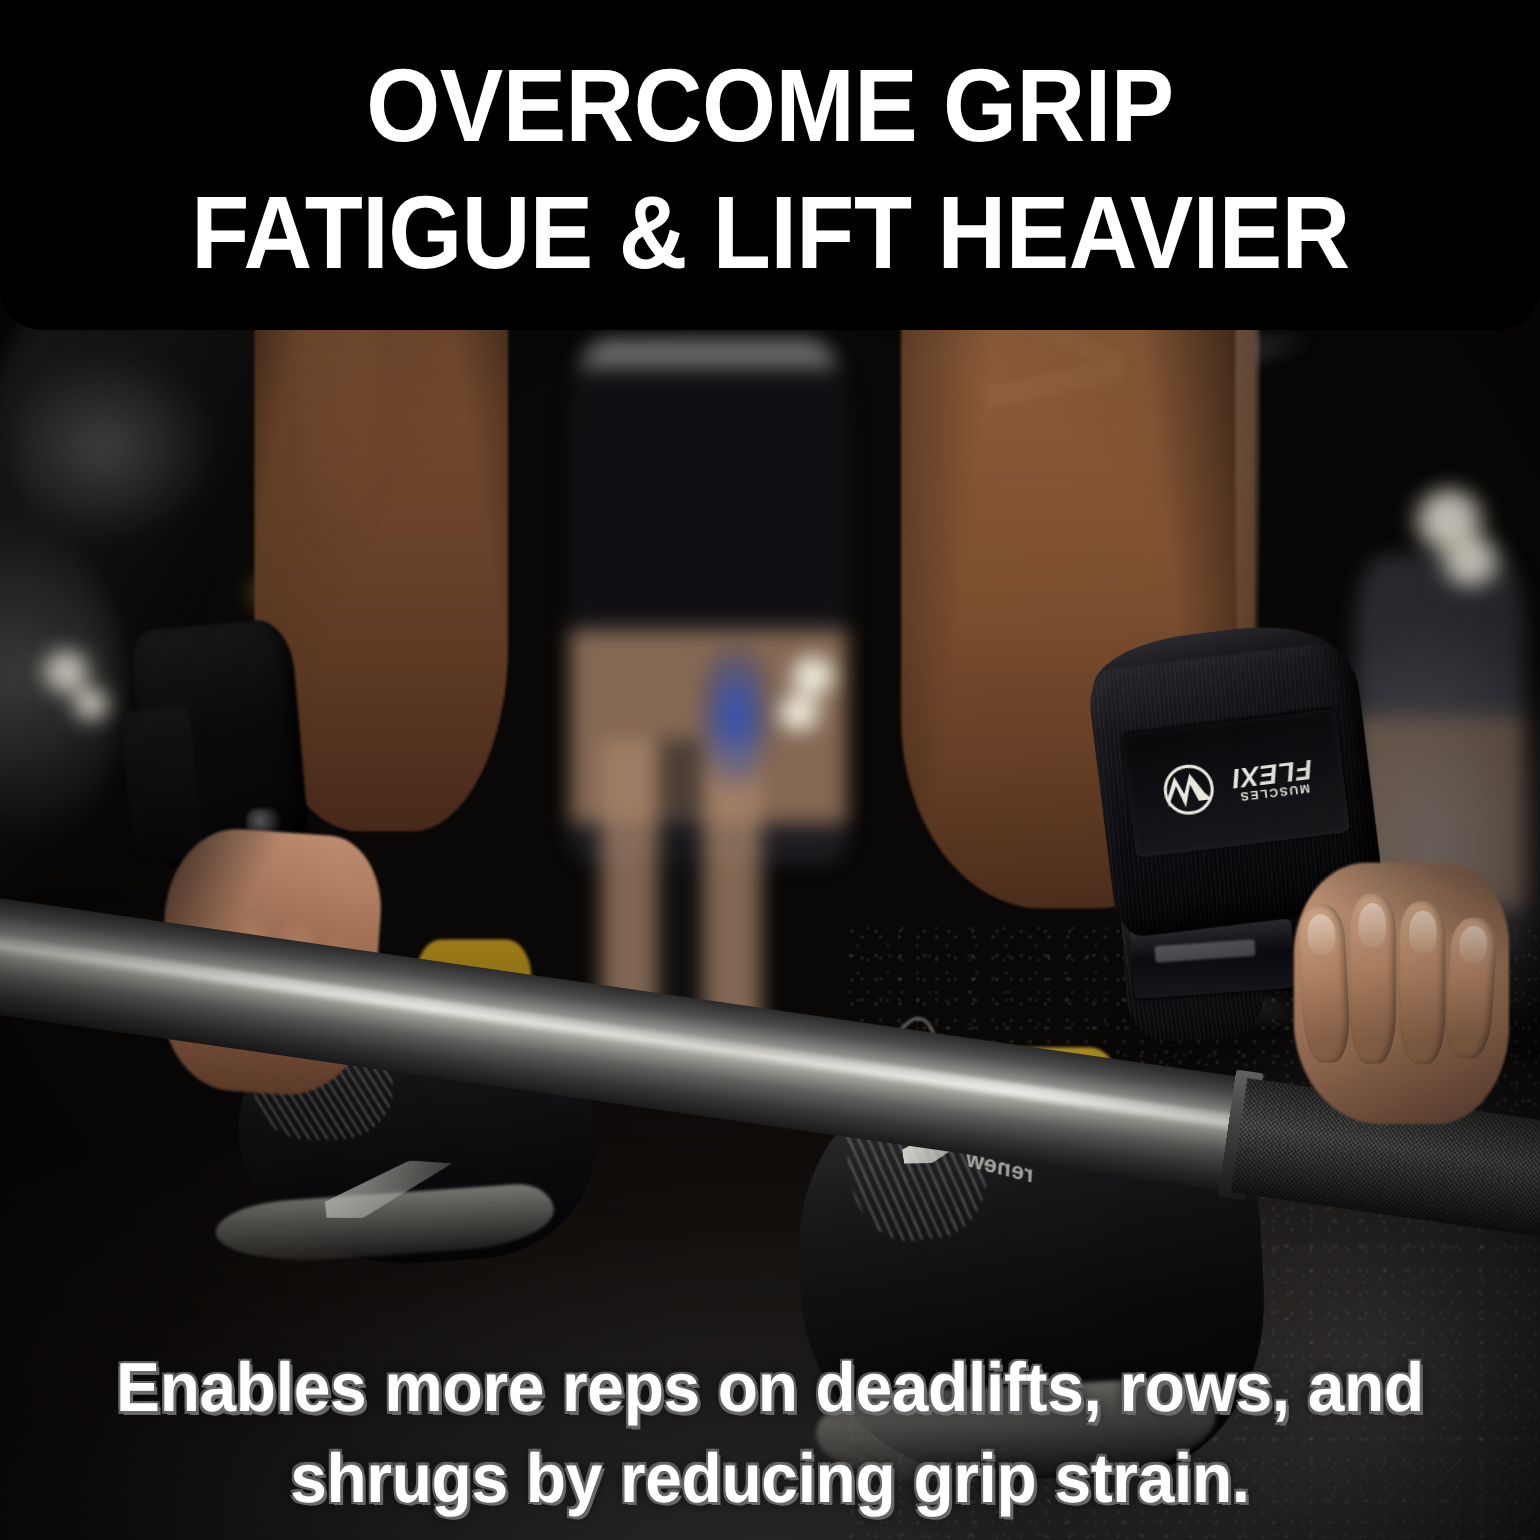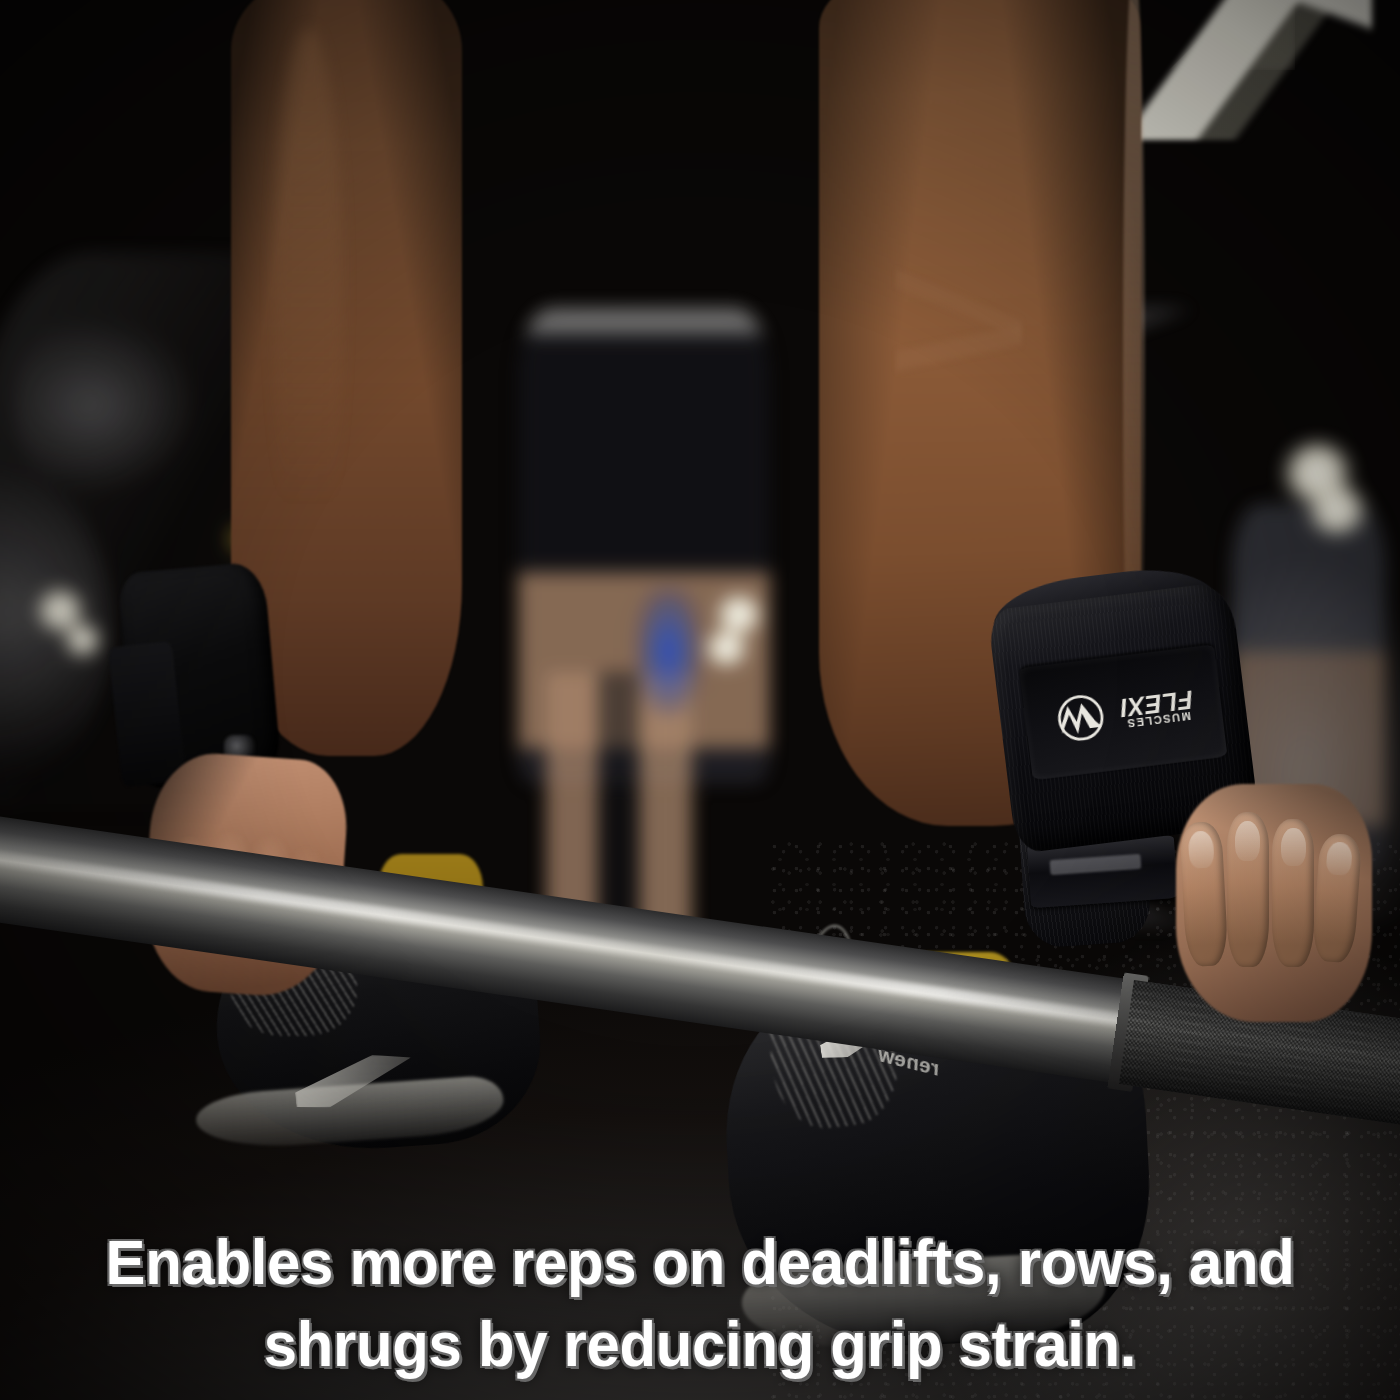--- a/index.html
+++ b/index.html
@@ -576,16 +576,20 @@
           <div class="nail"></div>
         </div>
       <div class="finger f4">
           <div class="nail"></div>
         </div>
     </div>
 
     <div class="vignette"></div>
   </div>
 
+  <div class="headline-banner">
+    <div class="headline-line l1">OVERCOME GRIP</div>
+    <div class="headline-line l2">FATIGUE &amp; LIFT HEAVIER</div>
+  </div>
 
   <div class="subtitle">Enables more reps on deadlifts, rows, and shrugs by reducing grip strain.</div>
 
 </div>
 
 </body></html>

